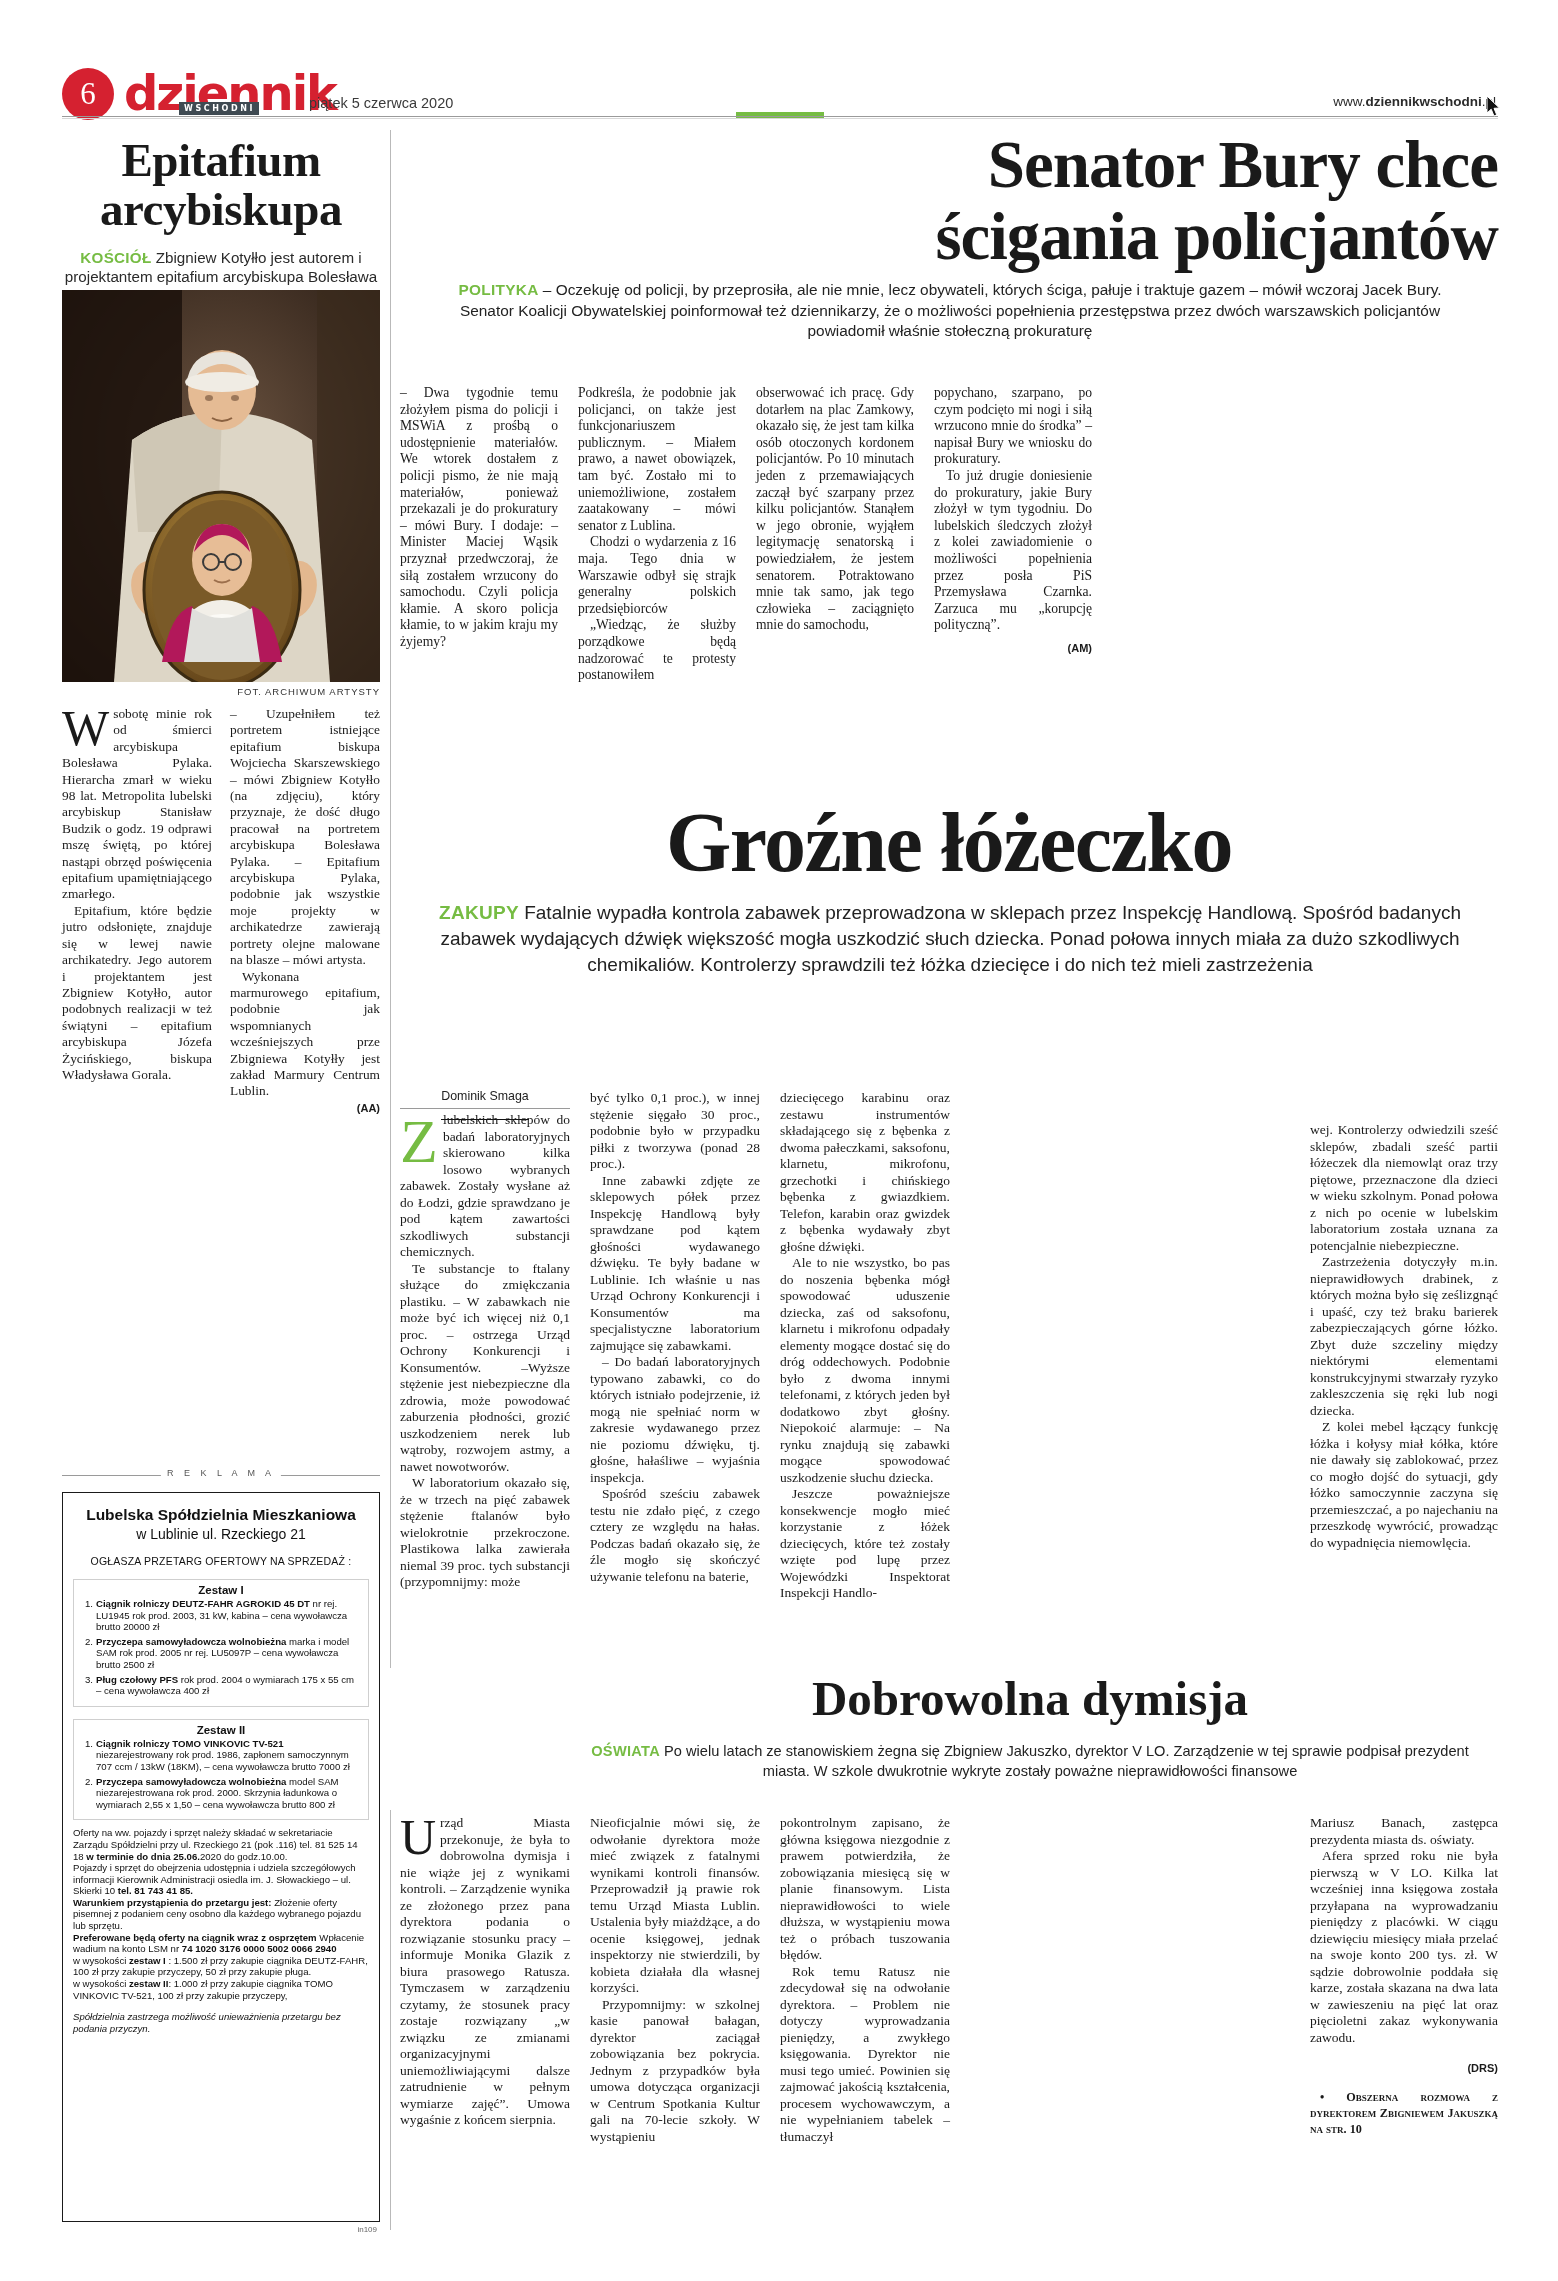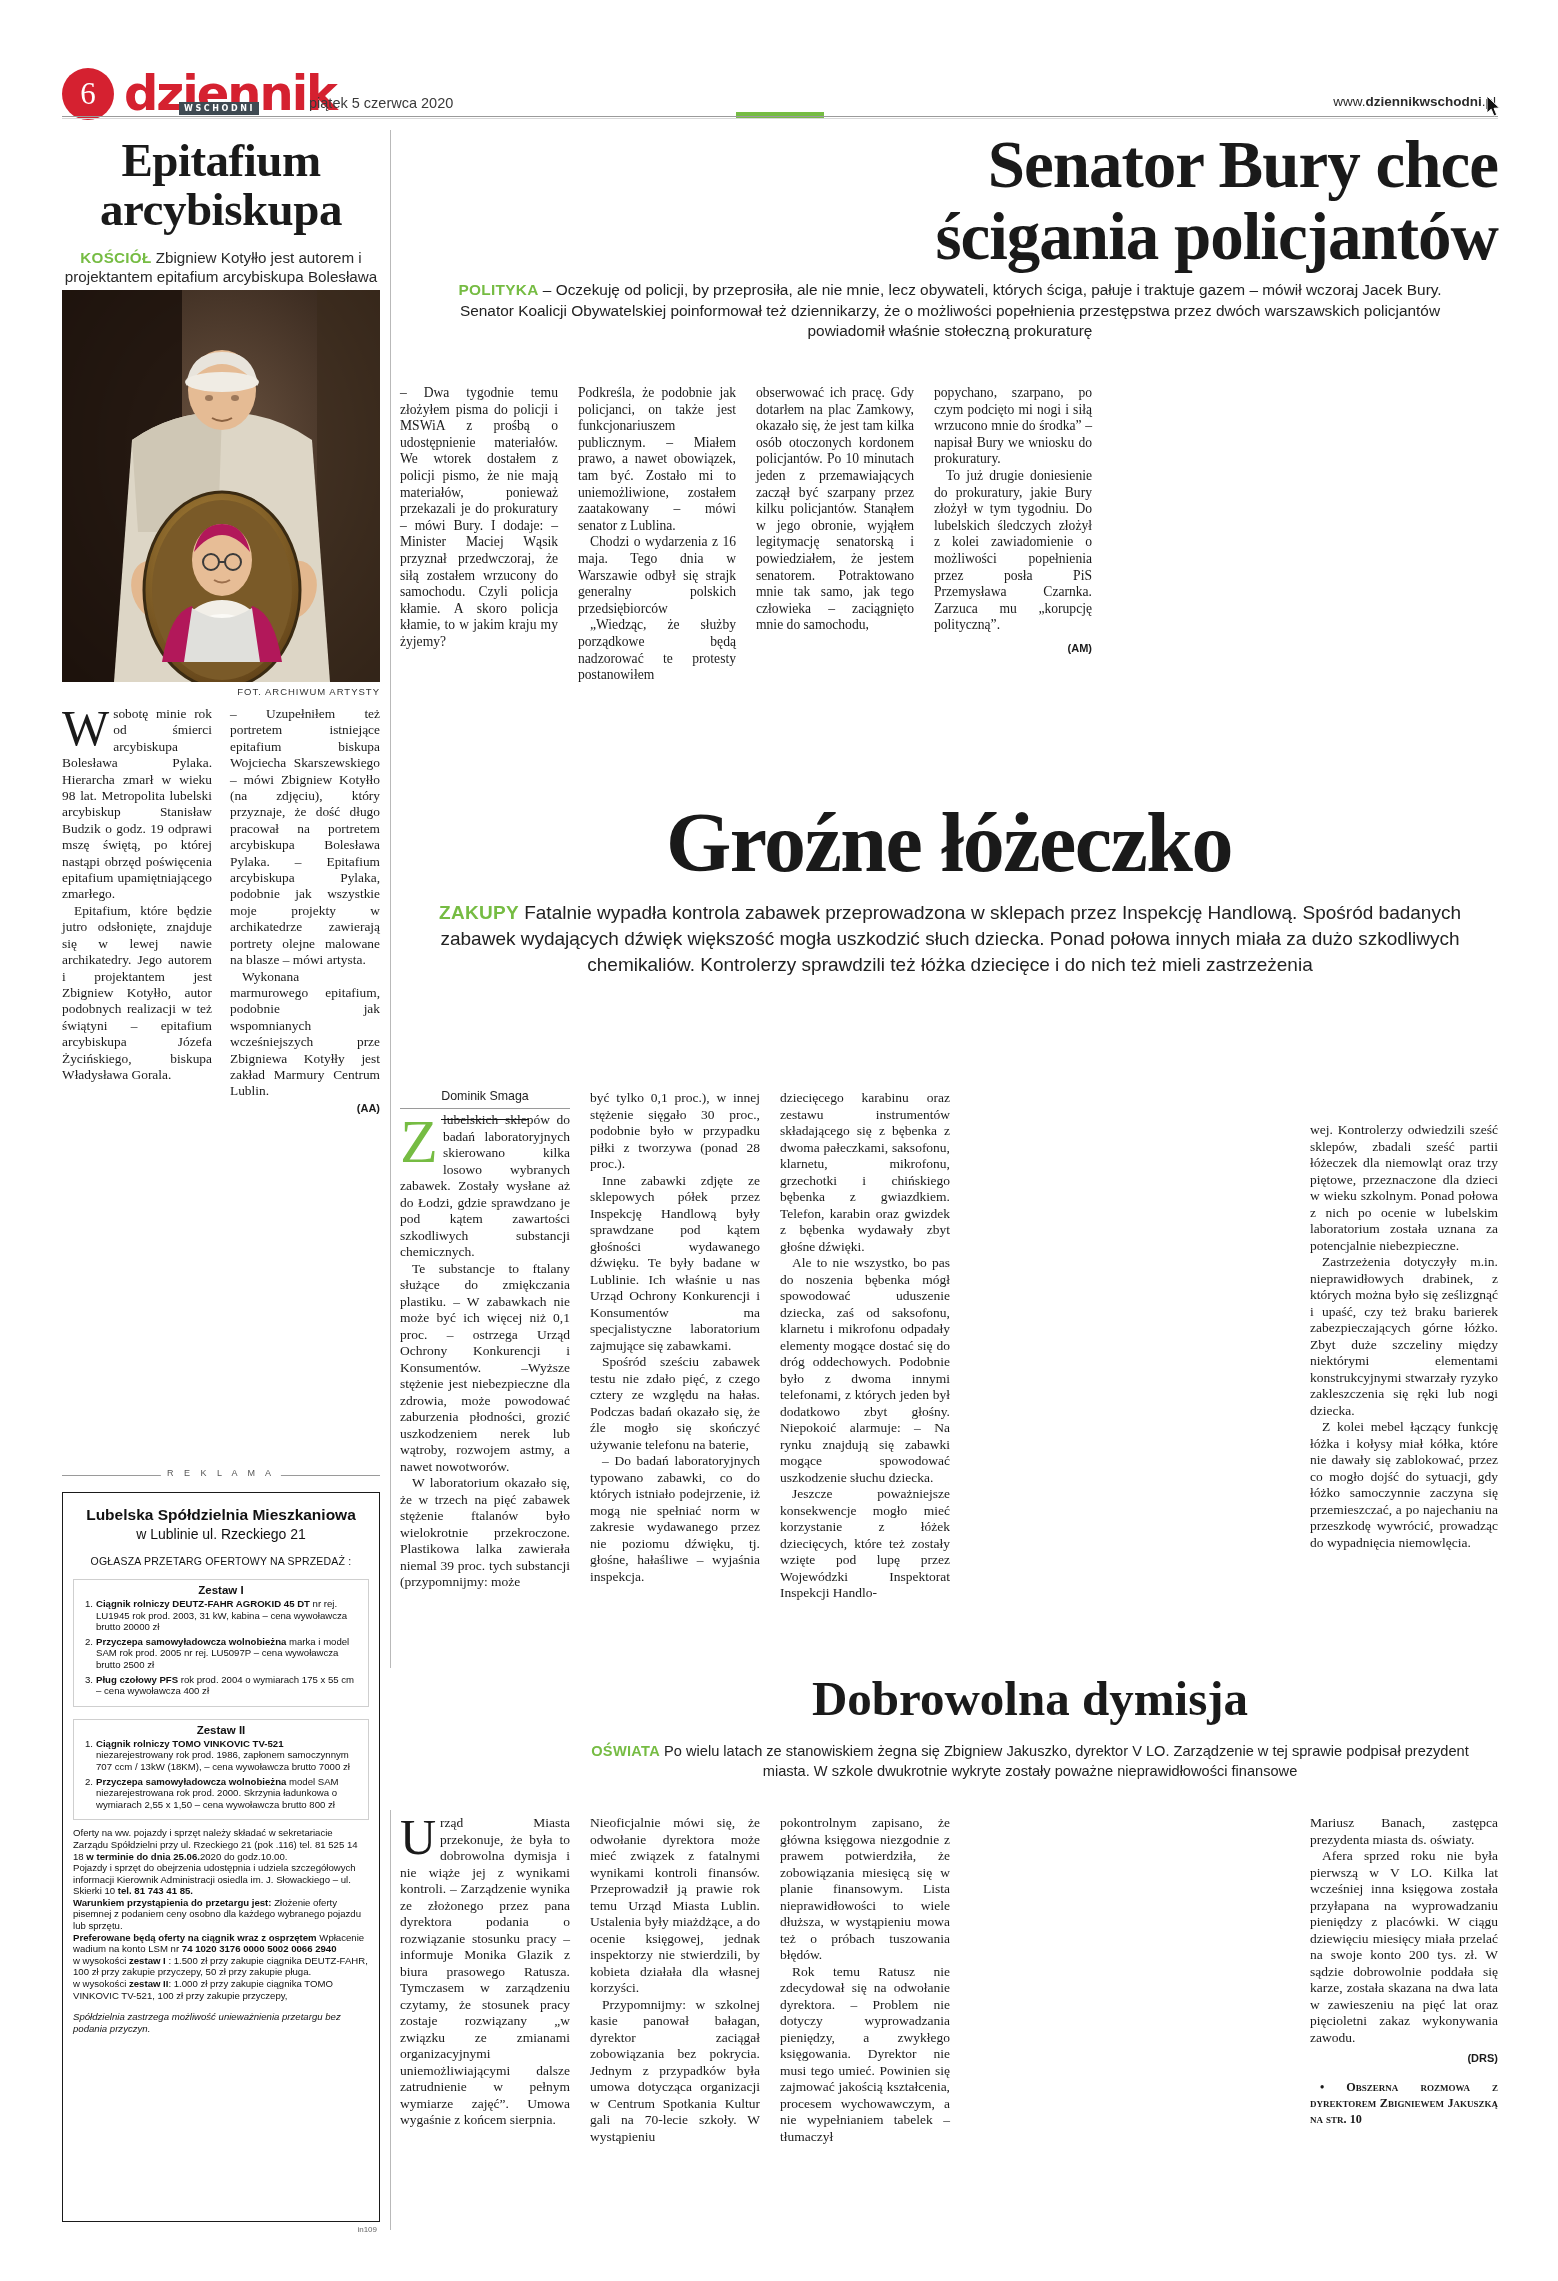--- a/index.html
+++ b/index.html
@@ -167,21 +167,21 @@
   }
   .s3-lead{
     position:absolute;left:570px;top:1742px;width:920px;text-align:center;
     font-family:"Liberation Sans",sans-serif;font-size:14.6px;line-height:19.5px;color:#222;
   }
   .s3{position:absolute;top:1815px;width:170px;
      font-family:"Liberation Serif",serif;font-size:13.5px;line-height:16.5px;
      text-align:justify;hyphens:auto;}
   .s3 p{margin:0;text-indent:12px;}
   .s3 p.first{text-indent:0;}
-  .drs{text-align:right;font-family:"Liberation Sans",sans-serif;font-size:11px;font-weight:bold;margin-top:4px;}
+  .drs{text-align:right;font-family:"Liberation Sans",sans-serif;font-size:11px;font-weight:bold;margin-top:14px;}
   .xref{
     margin-top:12px;font-family:"Liberation Serif",serif;font-size:12.2px;line-height:16px;
     font-weight:bold;font-variant:small-caps;text-indent:10px;
   }
 </style>
 </head>
 <body>
 
 <div class="page">
 
@@ -363,22 +363,22 @@
   <div class="byline-rule"></div>
 
   <div class="s2" style="left:400px;">
     <p class="first"><span class="dropcap-green">Z</span><span>lubelskich sklepów do badań laboratoryjnych skierowano kilka losowo wybranych zabawek. Zostały wysłane aż do Łodzi, gdzie sprawdzano je pod kątem zawartości szkodliwych substancji chemicznych.</span></p>
     <p>Te substancje to ftalany służące do zmiękczania plastiku. – W zabawkach nie może być ich więcej niż 0,1 proc. – ostrzega Urząd Ochrony Konkurencji i Konsumentów. –Wyższe stężenie jest niebezpieczne dla zdrowia, może powodować zaburzenia płodności, grozić uszkodzeniem nerek lub wątroby, rozwojem astmy, a nawet nowotworów.</p>
     <p>W laboratorium okazało się, że w trzech na pięć zabawek stężenie ftalanów było wielokrotnie przekroczone. Plastikowa lalka zawierała niemal 39 proc. tych substancji (przypomnijmy: może</p>
   </div>
   <div class="s2" style="left:590px;top:1090px;">
     <p class="first">być tylko 0,1 proc.), w innej stężenie sięgało 30 proc., podobnie było w przypadku piłki z tworzywa (ponad 28 proc.).</p>
     <p>Inne zabawki zdjęte ze sklepowych półek przez Inspekcję Handlową były sprawdzane pod kątem głośności wydawanego dźwięku. Te były badane w Lublinie. Ich właśnie u nas Urząd Ochrony Konkurencji i Konsumentów ma specjalistyczne laboratorium zajmujące się zabawkami.</p>
+    <p>– Do badań laboratoryjnych typowano zabawki, co do których istniało podejrzenie, iż mogą nie spełniać norm w zakresie wydawanego przez nie poziomu dźwięku, tj. głośne, hałaśliwe – wyjaśnia inspekcja.</p>
     <p>Spośród sześciu zabawek testu nie zdało pięć, z czego cztery ze względu na hałas. Podczas badań okazało się, że źle mogło się skończyć używanie telefonu na baterie,</p>
-    <p>– Do badań laboratoryjnych typowano zabawki, co do których istniało podejrzenie, iż mogą nie spełniać norm w zakresie wydawanego przez nie poziomu dźwięku, tj. głośne, hałaśliwe – wyjaśnia inspekcja.</p>
   </div>
   <div class="s2" style="left:780px;top:1090px;">
     <p class="first">dziecięcego karabinu oraz zestawu instrumentów składającego się z bębenka z dwoma pałeczkami, saksofonu, klarnetu, mikrofonu, grzechotki i chińskiego bębenka z gwiazdkiem. Telefon, karabin oraz gwizdek z bębenka wydawały zbyt głośne dźwięki.</p>
     <p>Ale to nie wszystko, bo pas do noszenia bębenka mógł spowodować uduszenie dziecka, zaś od saksofonu, klarnetu i mikrofonu odpadały elementy mogące dostać się do dróg oddechowych. Podobnie było z dwoma innymi telefonami, z których jeden był dodatkowo zbyt głośny. Niepokoić alarmuje: – Na rynku znajdują się zabawki mogące spowodować uszkodzenie słuchu dziecka.</p>
     <p>Jeszcze poważniejsze konsekwencje mogło mieć korzystanie z łóżek dziecięcych, które też zostały wzięte pod lupę przez Wojewódzki Inspektorat Inspekcji Handlo-</p>
   </div>
   <div class="s2" style="left:1310px;top:1122px;width:188px;">
     <p class="first">wej. Kontrolerzy odwiedzili sześć sklepów, zbadali sześć partii łóżeczek dla niemowląt oraz trzy piętowe, przeznaczone dla dzieci w wieku szkolnym. Ponad połowa z nich po ocenie w lubelskim laboratorium została uznana za potencjalnie niebezpieczne.</p>
     <p>Zastrzeżenia dotyczyły m.in. nieprawidłowych drabinek, z których można było się ześlizgnąć i upaść, czy też braku barierek zabezpieczających górne łóżko. Zbyt duże szczeliny między niektórymi elementami konstrukcyjnymi stwarzały ryzyko zakleszczenia się ręki lub nogi dziecka.</p>
     <p>Z kolei mebel łączący funkcję łóżka i kołysy miał kółka, które nie dawały się zablokować, przez co mogło dojść do sytuacji, gdy łóżko samoczynnie zaczyna się przemieszczać, a po najechaniu na przeszkodę wywrócić, prowadząc do wypadnięcia niemowlęcia.</p>

